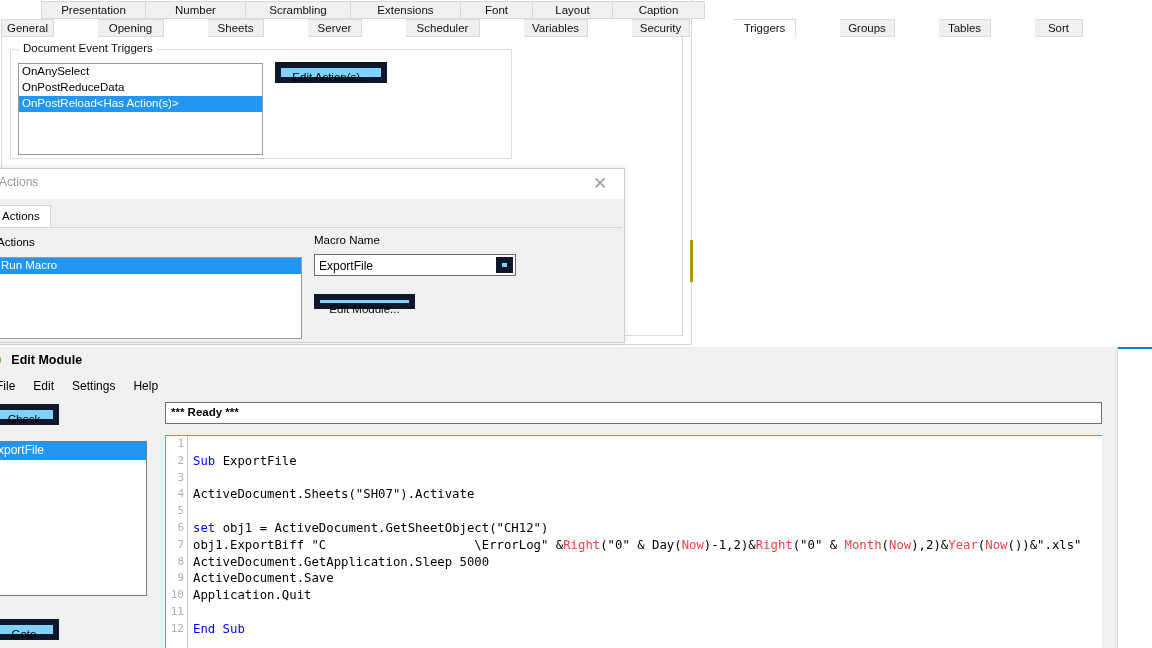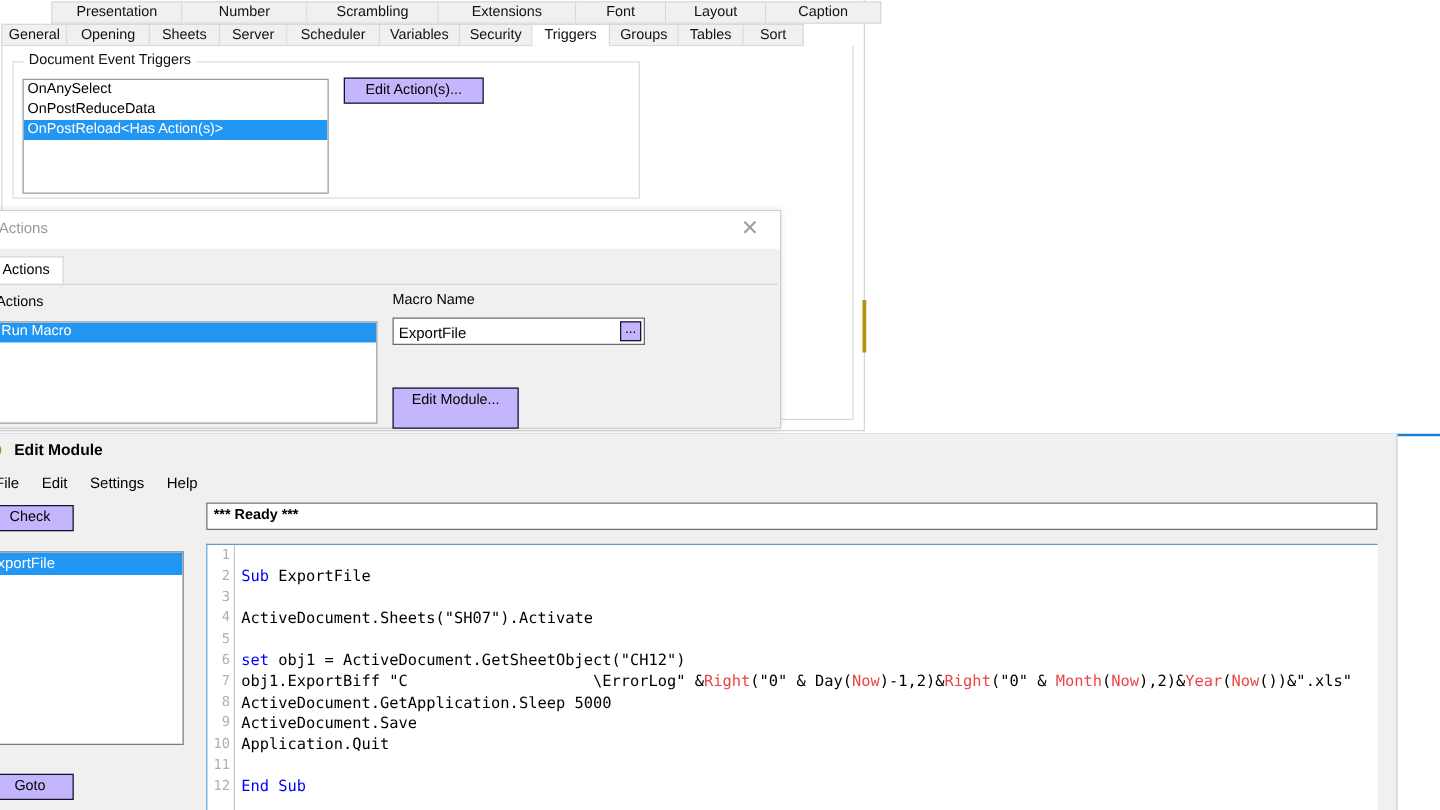--- a/index.html
+++ b/index.html
@@ -28,42 +28,42 @@
     flex:1 1 auto;height:18px;line-height:17px;text-align:center;
     background:#f0f0f0;border:1px solid #d9d9d9;border-left:none;
     box-sizing:border-box;font-size:11.5px;color:#111;white-space:nowrap;
     overflow:hidden;
   }
   .tabrow .tab:first-child{border-left:1px solid #d9d9d9;}
   .tabrow .tab.active{
     background:#ffffff;border-bottom:1px solid #ffffff;font-weight:normal;
   }
   #tabrow1{top:30px;padding-left:40px;}
-  #tabrow2{top:48px;}
+  #tabrow2{top:48px;gap:44px;}
   .tabpanel{
     position:absolute;left:8px;top:66px;right:8px;bottom:8px;
     background:#ffffff;border:1px solid #d9d9d9;border-top:none;box-sizing:border-box;
   }
   .groupbox{
     position:absolute;left:8px;top:12px;width:502px;height:110px;
     border:1px solid #dcdcdc;box-sizing:border-box;
   }
   .groupbox .gb-title{
     position:absolute;left:8px;top:-8px;background:#fff;padding:0 4px;
     font-size:11.5px;color:#111;white-space:nowrap;
   }
   .listbox{
     position:absolute;background:#fff;border:1px solid #9a9a9a;box-sizing:border-box;
     overflow:hidden;
   }
   #trigger-list{left:7px;top:13px;width:245px;height:92px;}
   .listitem{height:16px;line-height:15px;padding-left:3px;font-size:11.5px;color:#000;white-space:nowrap;}
   .listitem.sel{background:#2196f3;color:#ffffff;}
   .btn{
-    background:#c4b5fd;border:1px solid #0f172a;box-sizing:border-box;
+    background:#7dd3fc;border:6px solid #0f172a;box-sizing:border-box;
     font-size:11.5px;color:#000;text-align:center;cursor:default;
     font-family:"Liberation Sans",sans-serif;
   }
   #edit-actions-btn{position:absolute;left:264px;top:12px;width:112px;height:21px;line-height:19px;}
   #yellow-strip{
     position:absolute;left:690px;top:240px;width:3px;height:42px;background:#b59113;
   }
   
   #actions-dlg{
     position:absolute;left:-10px;top:168px;width:635px;height:175px;
@@ -99,21 +99,21 @@
   }
   #macro-input{
     position:absolute;left:4px;top:2px;width:165px;height:17px;border:none;outline:none;
     font-size:12px;font-family:"Liberation Sans",sans-serif;color:#000;background:transparent;
     padding:0;
   }
   #macro-browse{
     position:absolute;right:2px;top:2px;width:17px;height:16px;line-height:11px;
     font-size:11px;padding:0;
   }
-  #edit-module-btn{position:absolute;left:323px;top:82px;width:101px;height:33px;line-height:19px;}
+  #edit-module-btn{position:absolute;left:323px;top:66px;width:101px;height:15px;line-height:19px;}
   
   #editmodule{
     position:absolute;left:-14px;top:347px;width:1132px;height:305px;
     background:#f0f0f0;border:1px solid #d0d0d0;border-top:none;box-sizing:border-box;
   }
   #em-topline{position:absolute;left:0;top:347px;width:1152px;height:2px;background:#1a7fd4;}
   #em-title{position:absolute;left:0;top:5px;height:20px;}
   #em-icon{
     display:inline-block;width:14px;height:14px;border-radius:50%;
     background:#5aa62a;color:#fff;font-size:10px;font-weight:bold;line-height:14px;

